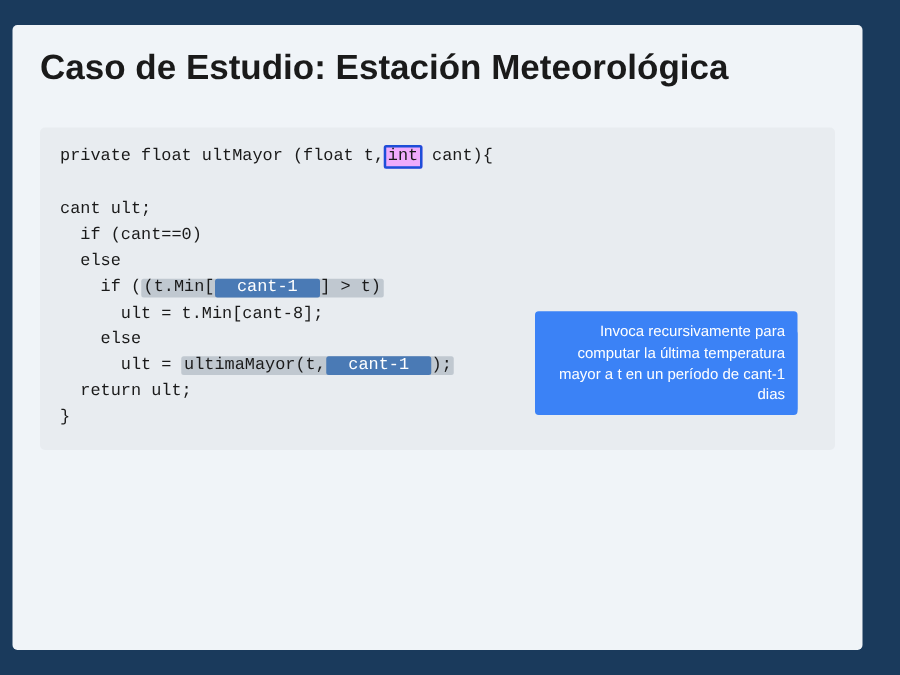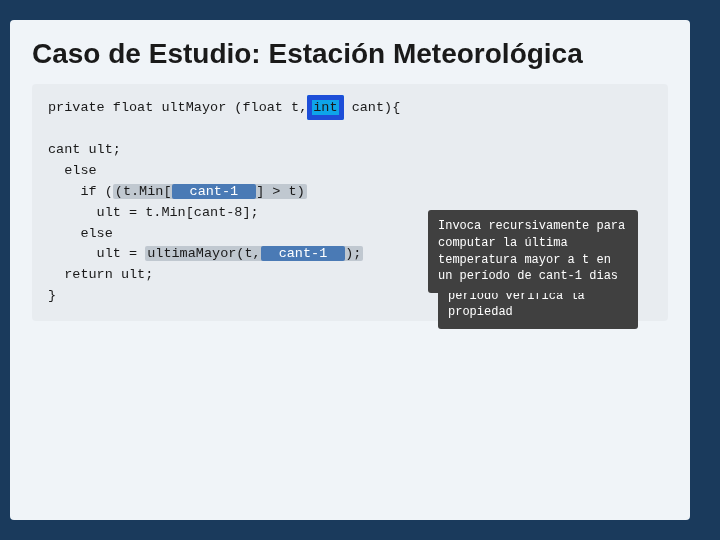--- a/index.html
+++ b/index.html
@@ -27,66 +27,66 @@
       top: 20px;
       left: 10px;
       border-radius: 4px;
       padding: 18px 22px;
     }
 
     .title {
       font-size: 28px;
       font-weight: bold;
       color: #1a1a1a;
-      margin-bottom: 14px;
+      margin-bottom: 32px;
       font-family: Arial, sans-serif;
     }
 
     .code-area {
       background: #e8ecf0;
       border-radius: 4px;
       padding: 14px 16px;
       font-family: 'Courier New', Courier, monospace;
       font-size: 13.5px;
       color: #1a1a1a;
       position: relative;
       line-height: 1.55;
     }
 
     .code-line {
       white-space: pre;
     }
 
     .highlight-int {
-      background: #0ea5e9;
-      border: 5px solid #1d4ed8;
+      background: #f0abfc;
+      border: 2px solid #1d4ed8;
       border-radius: 2px;
       padding: 0 1px;
     }
 
     .highlight-box-blue {
       background: #4a7ab5;
       color: #ffffff;
       padding: 0 18px;
       border-radius: 2px;
     }
 
     .highlight-box-gray {
       background: #c0c8d0;
       padding: 0 2px;
       border-radius: 2px;
     }
 
     .tooltip-box {
       position: absolute;
-      background: #404040;
+      background: #3b82f6;
       color: #ffffff;
-      font-family: Liberation Mono, monospace;
+      font-family: Liberation Sans, sans-serif;
       font-size: 12px;
-      text-align: left;
+      text-align: right;
       padding: 8px 10px;
       border-radius: 3px;
       line-height: 1.4;
     }
 
     .tooltip-right {
       right: 14px;
       top: 148px;
       width: 200px;
     }
@@ -108,20 +108,21 @@
   <div class="main-content">
 
     <div class="title">Caso de Estudio: Estación Meteorológica</div>
 
     <div class="code-area">
       <div class="code-block">
 
         <div class="code-line">private float ultMayor (float t,<span class="highlight-int">int</span> cant){</div>
         <div class="code-line">&nbsp;</div>
         <div class="code-line">cant ult;</div>
+        <div class="code-line">  if (cant==0)</div>
         <div class="code-line">  else</div>
         <div class="code-line">    if (<span class="highlight-box-gray">(t.Min[<span class="highlight-box-blue">cant-1</span>] &gt; t)</span></div>
         <div class="code-line">      ult = t.Min[cant-8];</div>
         <div class="code-line">    else</div>
         <div class="code-line">      ult = <span class="highlight-box-gray">ultimaMayor(t,<span class="highlight-box-blue">cant-1</span>);</span></div>
         <div class="code-line">  return ult;</div>
         <div class="code-line">}</div>
 
         <div class="tooltip-box tooltip-right">Evalúa si la temperatura del último día del período verifica la propiedad</div>
 

